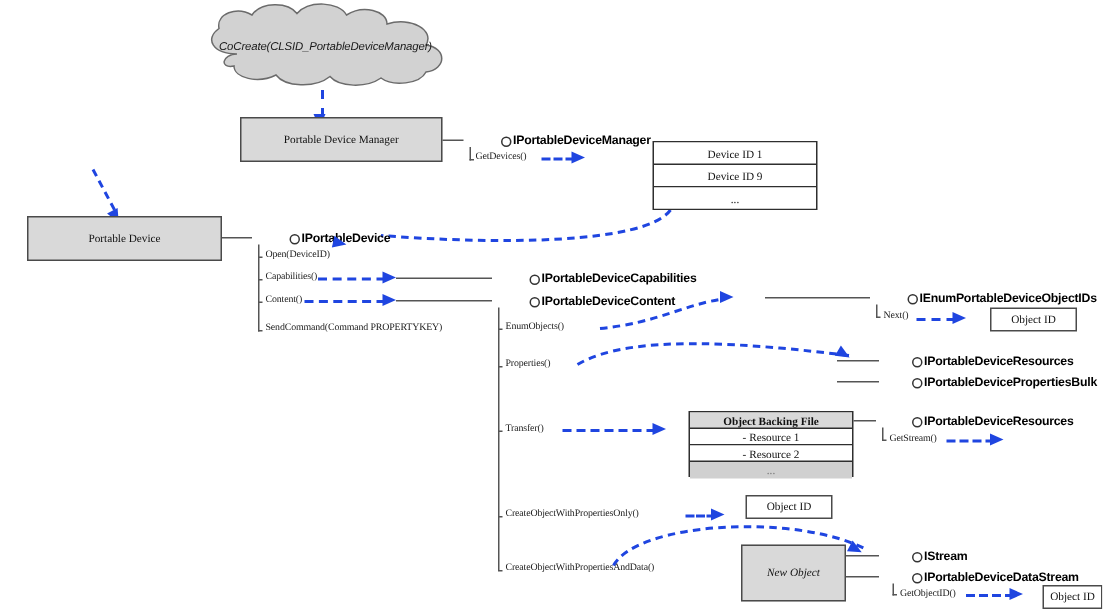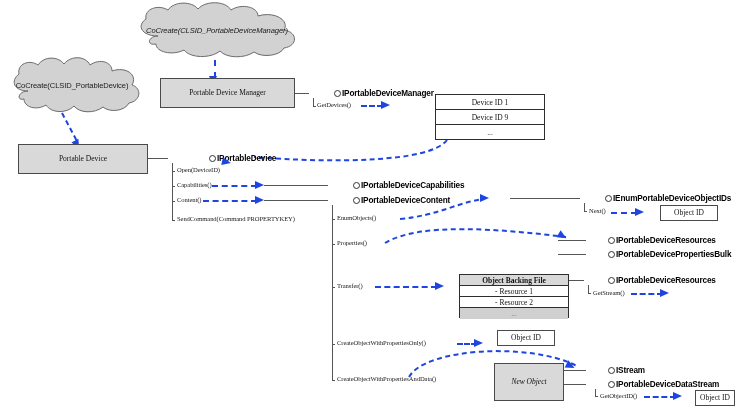--- a/index.html
+++ b/index.html
@@ -43,21 +43,21 @@
   .cloud svg{display:block;overflow:visible;}
   .cloud .ctext{
     position:absolute;left:0;top:0;width:100%;height:100%;
     display:flex;align-items:center;justify-content:center;
     font-family:"Liberation Sans",sans-serif;
     font-size:7.6px;color:#1a1a1a;text-align:center;
     letter-spacing:-0.1px;
   }
 
   
-  .lolli{position:absolute;display:flex;align-items:center;white-space:nowrap;padding-left:25px;}
+  .lolli{position:absolute;display:flex;align-items:flex-end;white-space:nowrap;padding-left:25px;}
   .lolli .ball{
     width:7px;height:7px;border:1px solid #333;border-radius:50%;
     background:#fff;box-sizing:border-box;flex:0 0 auto;
   }
   .lolli .iname{
     font-family:"Liberation Sans",sans-serif;
     font-weight:bold;font-size:8.2px;color:#000;
     margin-left:1px;letter-spacing:-0.15px;
   }
 
@@ -117,31 +117,20 @@
       <g fill="#d2d2d2" stroke="#6b6b6b" stroke-width="1">
         <path d="M36 34 C20 34 14 24 24 17 C22 7 36 2 46 8 C52 -1 70 -1 76 7
                  C84 -2 104 -1 109 8 C120 1 136 5 136 14 C152 9 168 18 162 28
                  C176 30 176 44 162 46 C158 54 140 56 132 50 C122 57 104 56 98 49
                  C88 57 68 56 62 48 C50 54 34 50 34 42 C24 44 26 34 36 34 Z"></path>
       </g>
     </svg>
     <div class="ctext">CoCreate(CLSID_PortableDeviceManager)</div>
   </div>
 
-  <div class="cloud" style="left:2px;top:57px;width:140px;height:56px;">
-    <svg width="140" height="56" viewBox="0 0 140 56">
-      <g fill="#d2d2d2" stroke="#6b6b6b" stroke-width="1">
-        <path d="M26 34 C12 34 8 24 17 17 C15 7 27 2 36 8 C42 -1 56 -1 62 7
-                 C69 -2 84 -1 88 8 C98 1 110 5 110 14 C124 9 136 18 130 28
-                 C140 31 139 44 127 46 C123 54 108 56 101 50 C92 57 77 56 72 49
-                 C64 57 49 56 44 48 C34 54 22 50 22 42 C14 44 16 34 26 34 Z"></path>
-      </g>
-    </svg>
-    <div class="ctext">CoCreate(CLSID_PortableDevice)</div>
-  </div>
 
   <div class="dash" style="left:214px;top:60px;width:1px;height:18px;border-top:none;border-left:2px dashed #1f45e0;"></div>
   <div class="ah down" style="left:209px;top:76px;"></div>
 
   <svg class="curve">
     <path d="M 62,113 L 78,143"></path>
   </svg>
   <div class="ah down" style="left:73px;top:140px;transform:rotate(-28deg);"></div>
 
   <div class="box" style="left:18px;top:144px;width:130px;height:30px;">Portable Device</div>
@@ -175,21 +164,21 @@
     <div class="ball"></div>
     <div class="iname">IPortableDeviceManager</div>
   </div>
   <div class="vbar" style="left:313px;top:98px;height:9px;"></div>
   <div class="tick" style="left:313px;top:106px;"></div>
   <div class="method" style="left:317px;top:101px;">GetDevices()</div>
   <div class="dash" style="left:361px;top:105px;width:22px;"></div>
   <div class="ah" style="left:381px;top:101px;"></div>
 
   <div class="solid h" style="left:148px;top:158px;width:20px;"></div>
-  <div class="lolli" style="left:184px;top:154px;">
+  <div class="lolli" style="left:168px;top:154px;">
     <div class="ball"></div>
     <div class="iname">IPortableDevice</div>
   </div>
   <div class="vbar" style="left:172px;top:163px;height:58px;"></div>
 
   <div class="tick" style="left:172px;top:171px;"></div>
   <div class="method" style="left:177px;top:166px;">Open(DeviceID)</div>
 
   <div class="tick" style="left:172px;top:186px;"></div>
   <div class="method" style="left:177px;top:181px;">Capabilities()</div>

